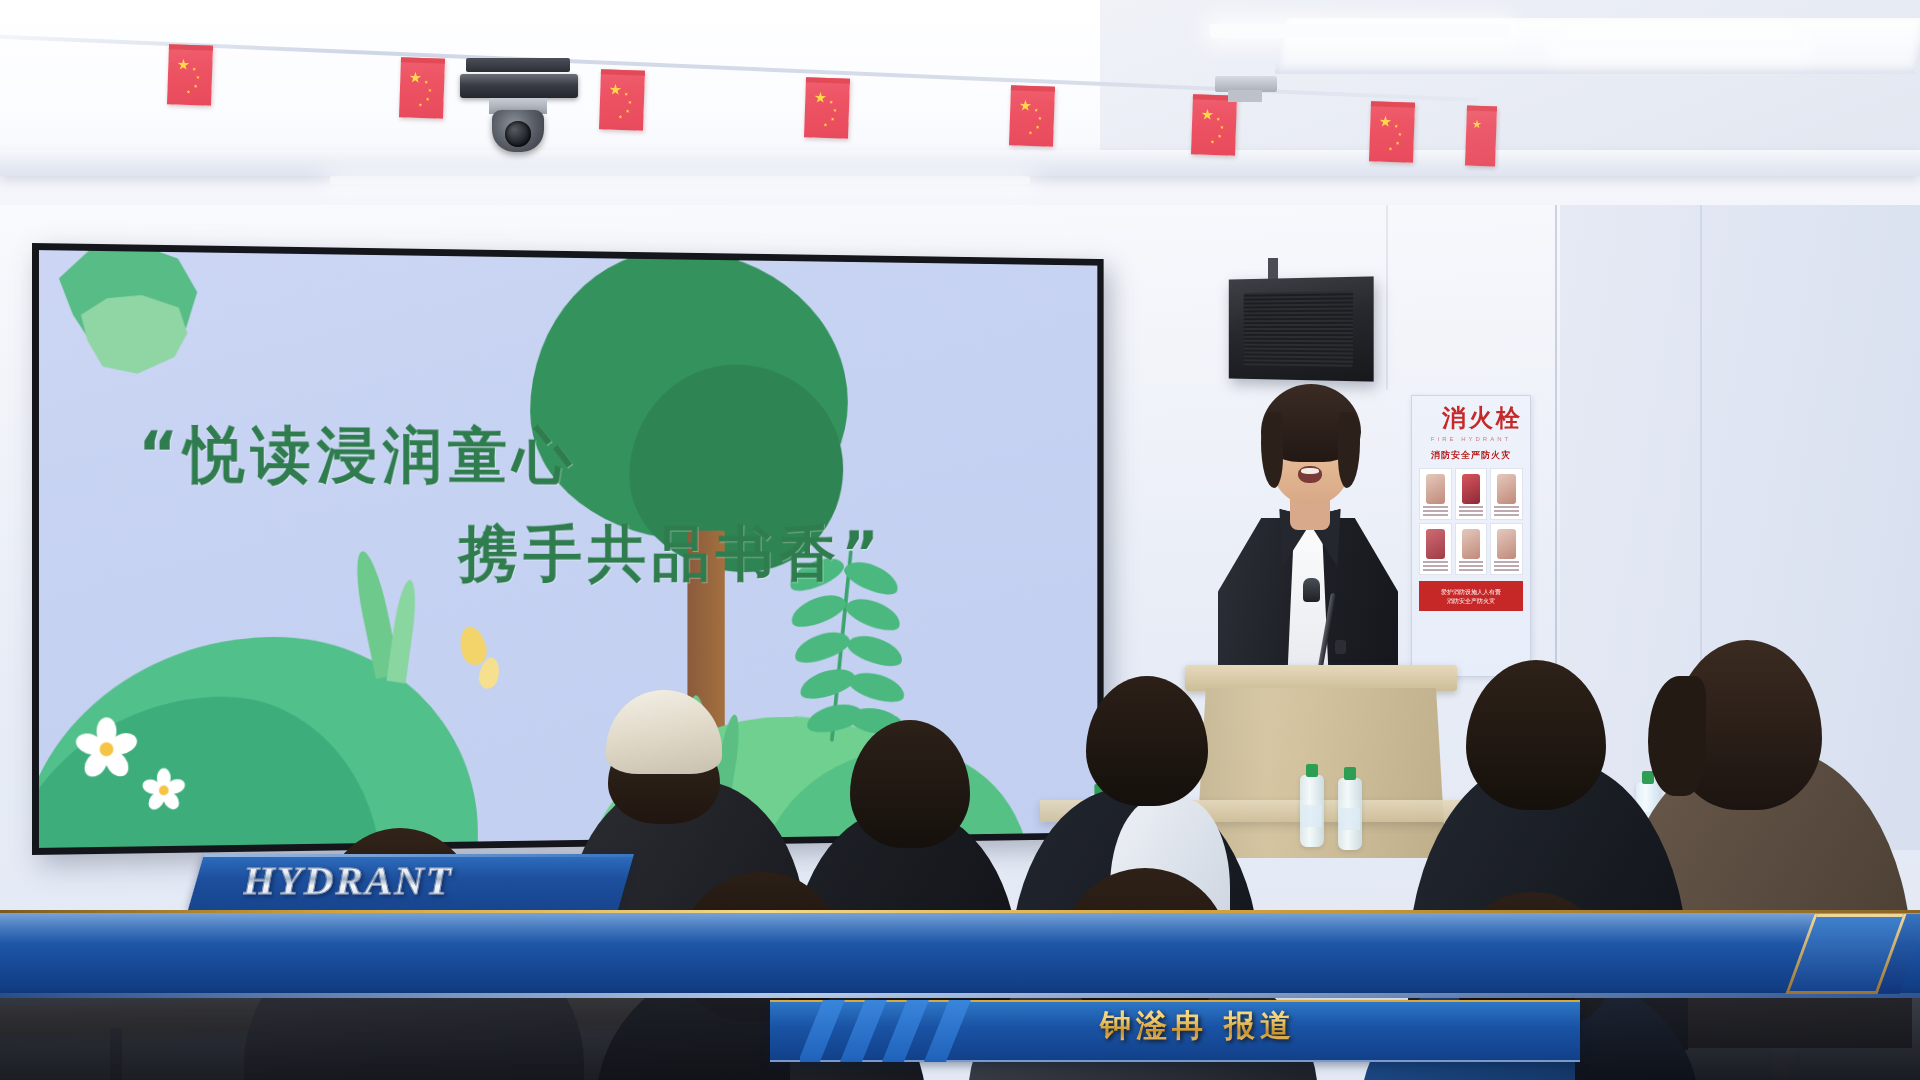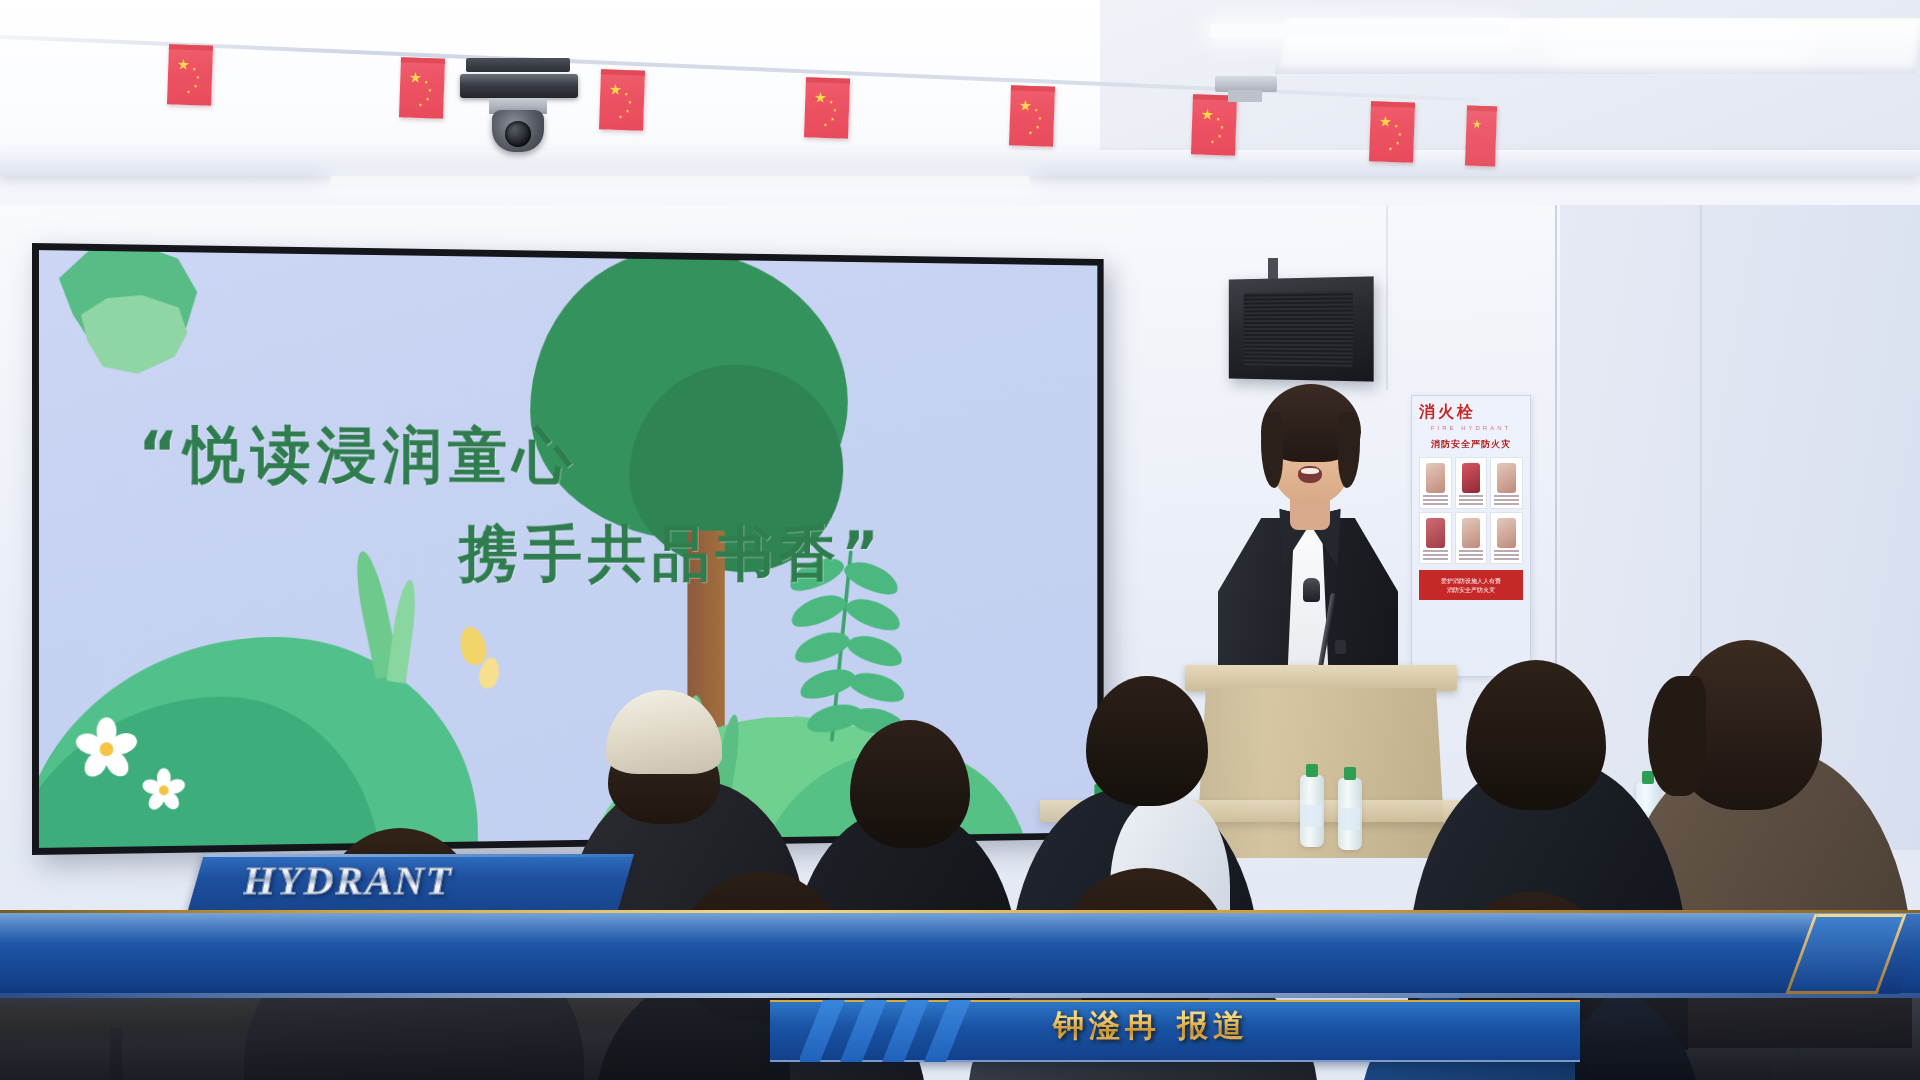--- a/index.html
+++ b/index.html
@@ -166,21 +166,21 @@
   .brow { position:absolute; width:18px; height:4px; background:#3a2a22; border-radius:3px; }
   .mouth { position:absolute; left:1298px; top:466px; width:24px; height:17px;
     background:#7a3b38; border-radius:45%; }
   .mouth::after { content:""; position:absolute; left:3px; top:2px; width:18px; height:6px;
     background:#f2ece4; border-radius:40%; }
 
   
   .poster { position:absolute; left:1411px; top:395px; width:120px; height:282px;
     background:linear-gradient(180deg,#eef2fb 0%,#e7edf9 100%);
     border:1px solid #ccd4e6; box-shadow:1px 2px 6px rgba(110,120,145,.2); padding:6px 7px; }
-  .poster-title { color:#c62828; font-weight:700; font-size:16px; text-align:left;
+  .poster-title { color:#c62828; font-weight:700; font-size:24px; text-align:right;
     letter-spacing:3px; font-family:"DejaVu Sans","Liberation Sans",sans-serif; }
   .poster-sub { color:#d07a86; font-size:6px; text-align:center; letter-spacing:3px; margin-top:2px; }
   .poster-h2 { color:#b71c1c; font-weight:700; font-size:9px; text-align:center; margin-top:7px;
     letter-spacing:1px; font-family:"DejaVu Sans","Liberation Sans",sans-serif; }
   .poster-grid { display:grid; grid-template-columns:repeat(3,1fr); gap:3px; margin-top:6px; }
   .pcell { background:#fff; border:1px solid #dde3ef; height:52px; position:relative; }
   .pcell i { position:absolute; left:6px; top:5px; right:6px; height:30px; display:block;
     background:linear-gradient(150deg,#e4c9bd,#c08a7a); border-radius:3px; }
   .pcell u { position:absolute; left:3px; bottom:3px; right:3px; height:12px;
     background:repeating-linear-gradient(0deg,#bcaab0 0 2px,transparent 2px 4px); text-decoration:none; }
@@ -246,21 +246,21 @@
 
   .lt-byline-bar { position:absolute; left:770px; bottom:18px; width:810px; height:62px;
     background:linear-gradient(180deg,#2d76c6 0%,#1a54a6 40%,#113f88 100%);
     border-top:2px solid #d8a83e; box-shadow:0 3px 9px rgba(5,25,60,.4); }
   .lt-byline-bar::after{ content:""; position:absolute; left:0; bottom:0; width:100%; height:2px;
     background:rgba(210,228,255,.55); }
   .lt-stripes { position:absolute; left:800px; bottom:18px; width:190px; height:62px;
     overflow:hidden; }
   .lt-stripes i { position:absolute; top:-8px; width:22px; height:80px; transform:skewX(-22deg);
     background:linear-gradient(180deg,#3d8ae0,#1b5cb5); }
-  .lt-byline { position:absolute; left:746px; bottom:18px; width:810px; height:72px;
+  .lt-byline { position:absolute; left:793px; bottom:18px; width:810px; height:72px;
     display:flex; align-items:center; justify-content:center;
     font-family:"DejaVu Sans","Liberation Sans",sans-serif; font-size:31px; font-weight:700;
     letter-spacing:5px;
     background:linear-gradient(180deg,#fff3c4 0%,#f3cf72 40%,#c9912d 58%,#ffeab0 86%);
     -webkit-background-clip:text; background-clip:text; color:transparent;
     filter:drop-shadow(2px 2px 2px rgba(20,15,5,.8)); }
 
   .lt-dark-left { position:absolute; left:0; bottom:0; width:790px; height:82px;
     background:linear-gradient(180deg,rgba(28,30,38,.88),rgba(16,18,24,.95)); }
   .lt-dark-right { position:absolute; right:0; bottom:0; width:345px; height:82px;

